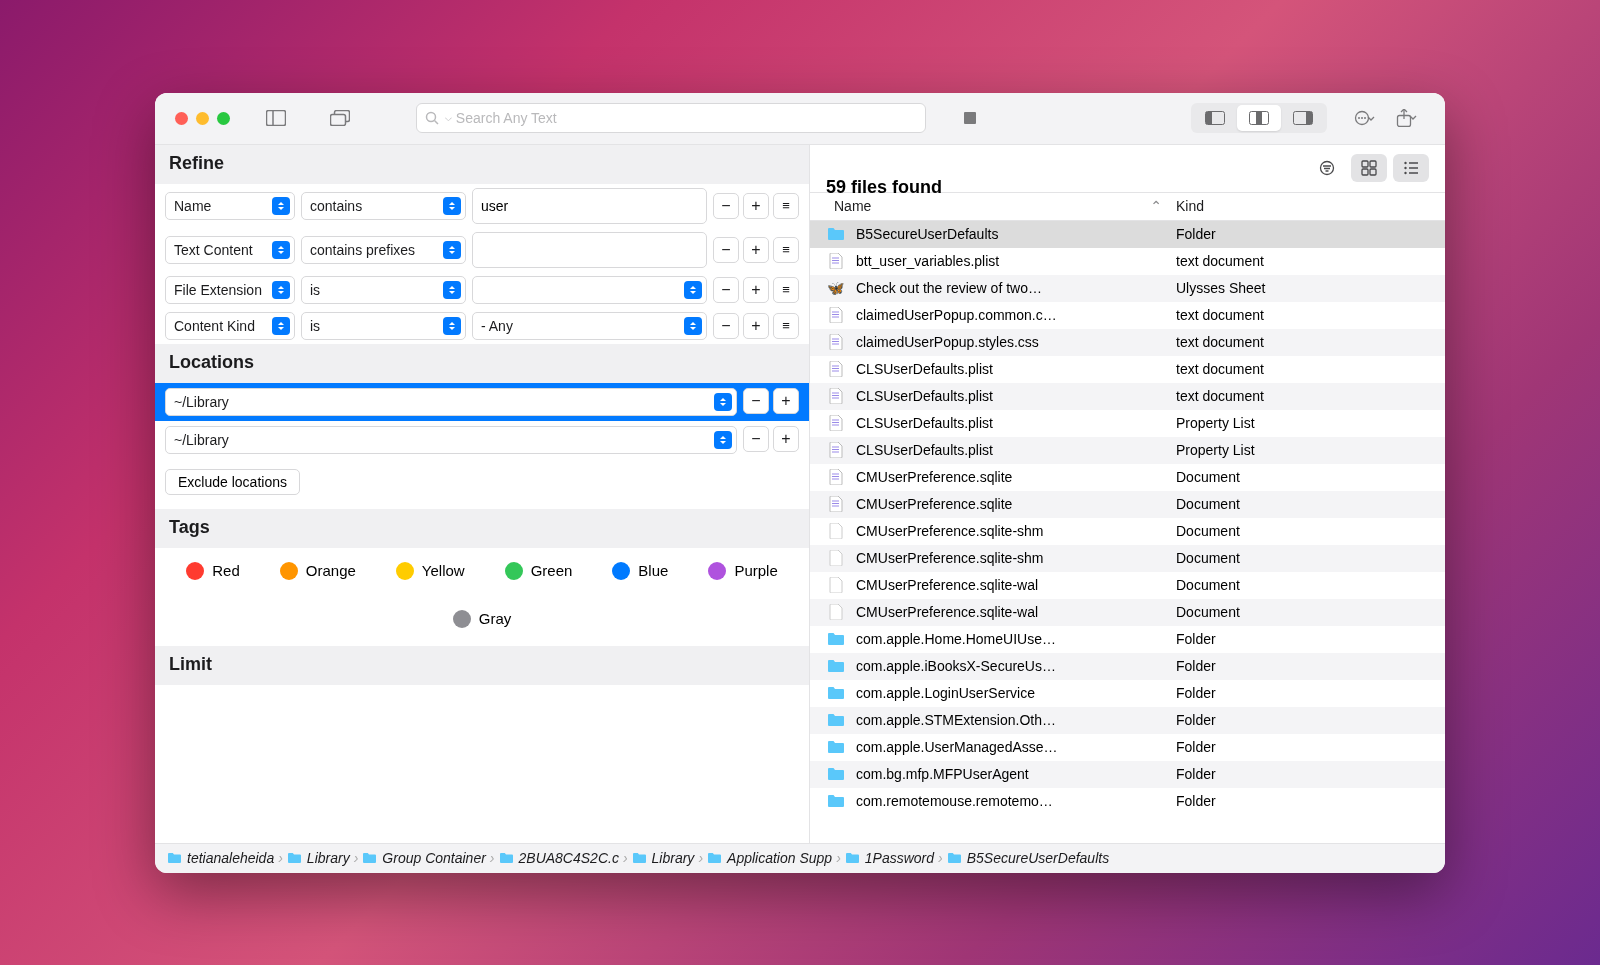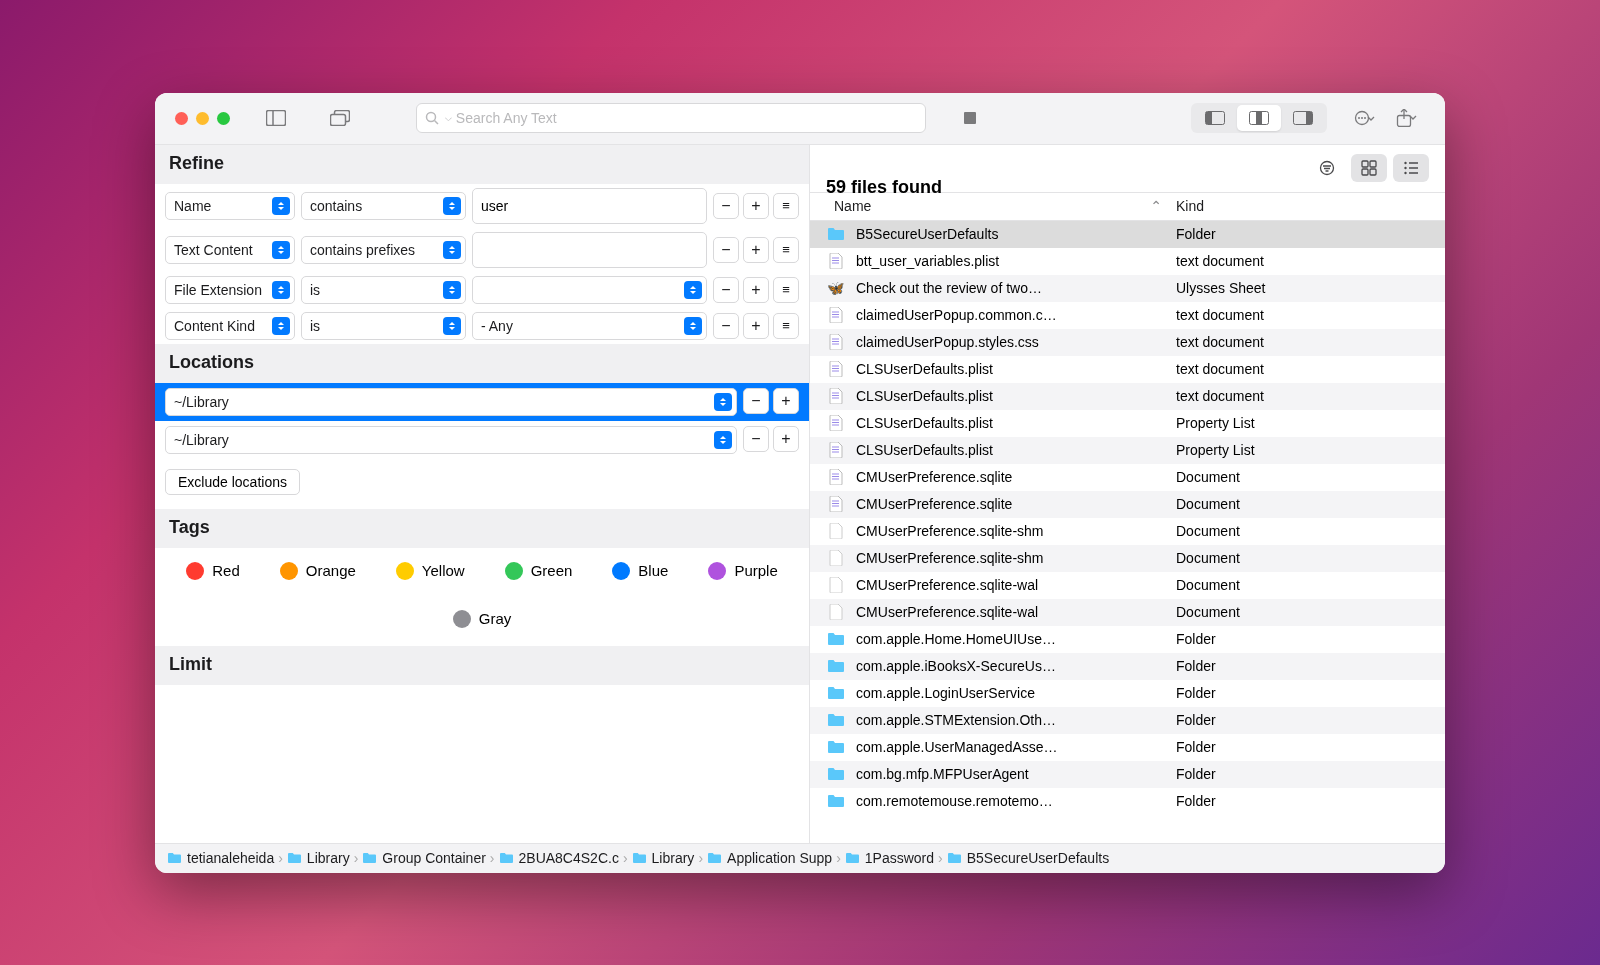--- a/index.html
+++ b/index.html
@@ -175,20 +175,21 @@
 .path-bar {
   height: 30px;
   background: #f3f3f5;
   border-top: 1px solid #e3e3e5;
   display: flex; align-items: center;
   padding: 0 12px;
   font-size: 14px;
   color: #1c1c1e;
   gap: 4px;
   overflow: hidden;
+  font-style: italic;
 }
 .path-seg { display: flex; align-items: center; gap: 5px; white-space: nowrap; }
 .path-sep { color: #aaa; }
 .mini-folder { color: #5ac8fa; font-size: 14px; }
 svg { display: block; }
 </style>
 </head>
 <body>
 
 <div class="window">

